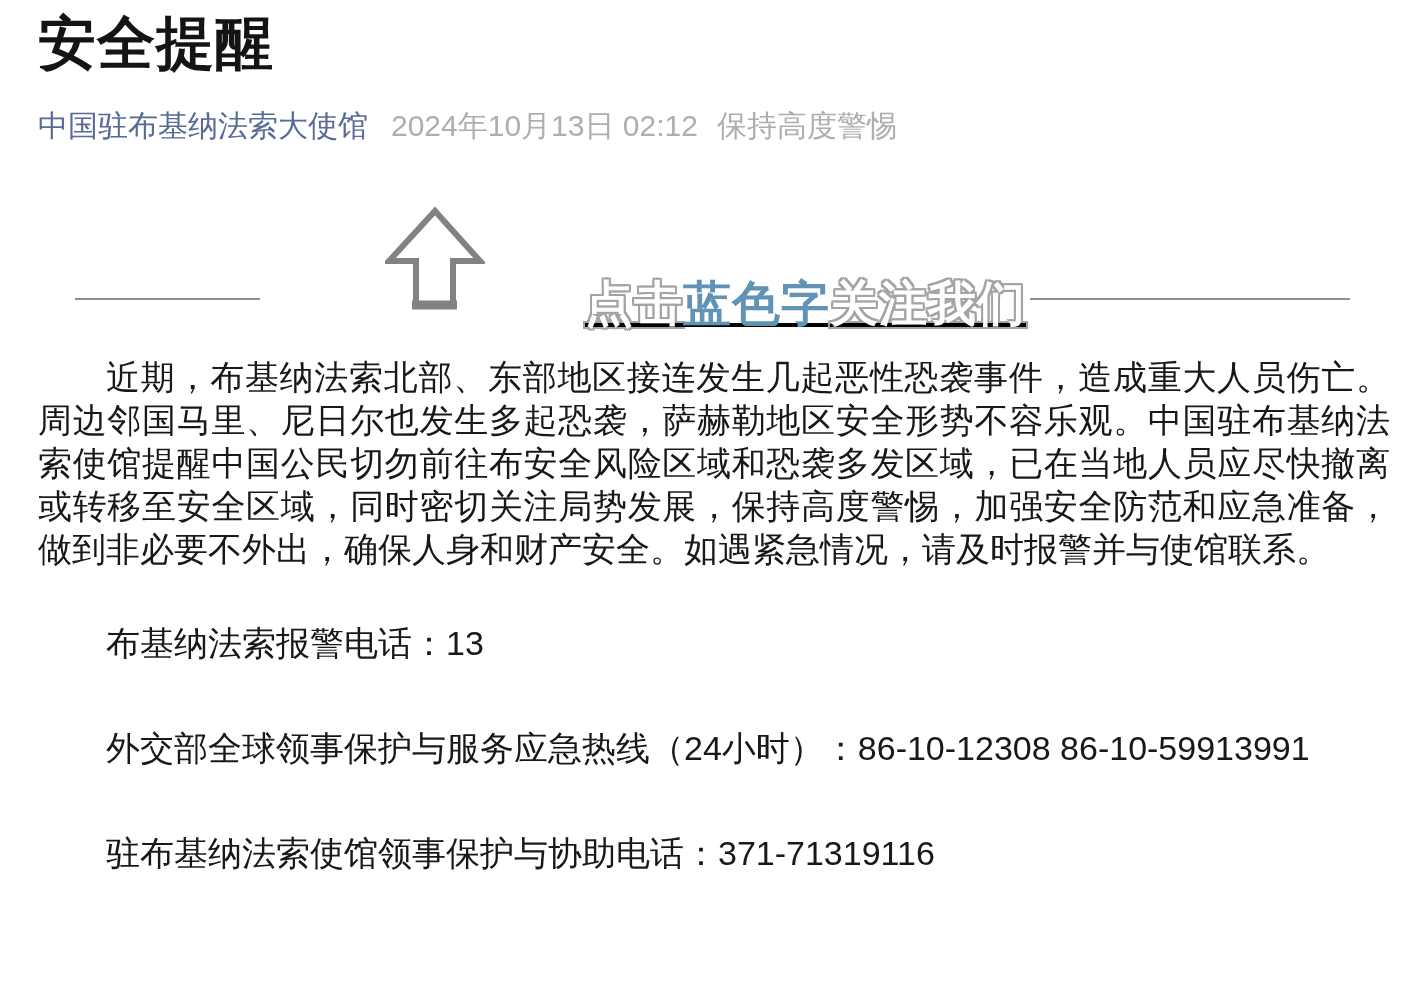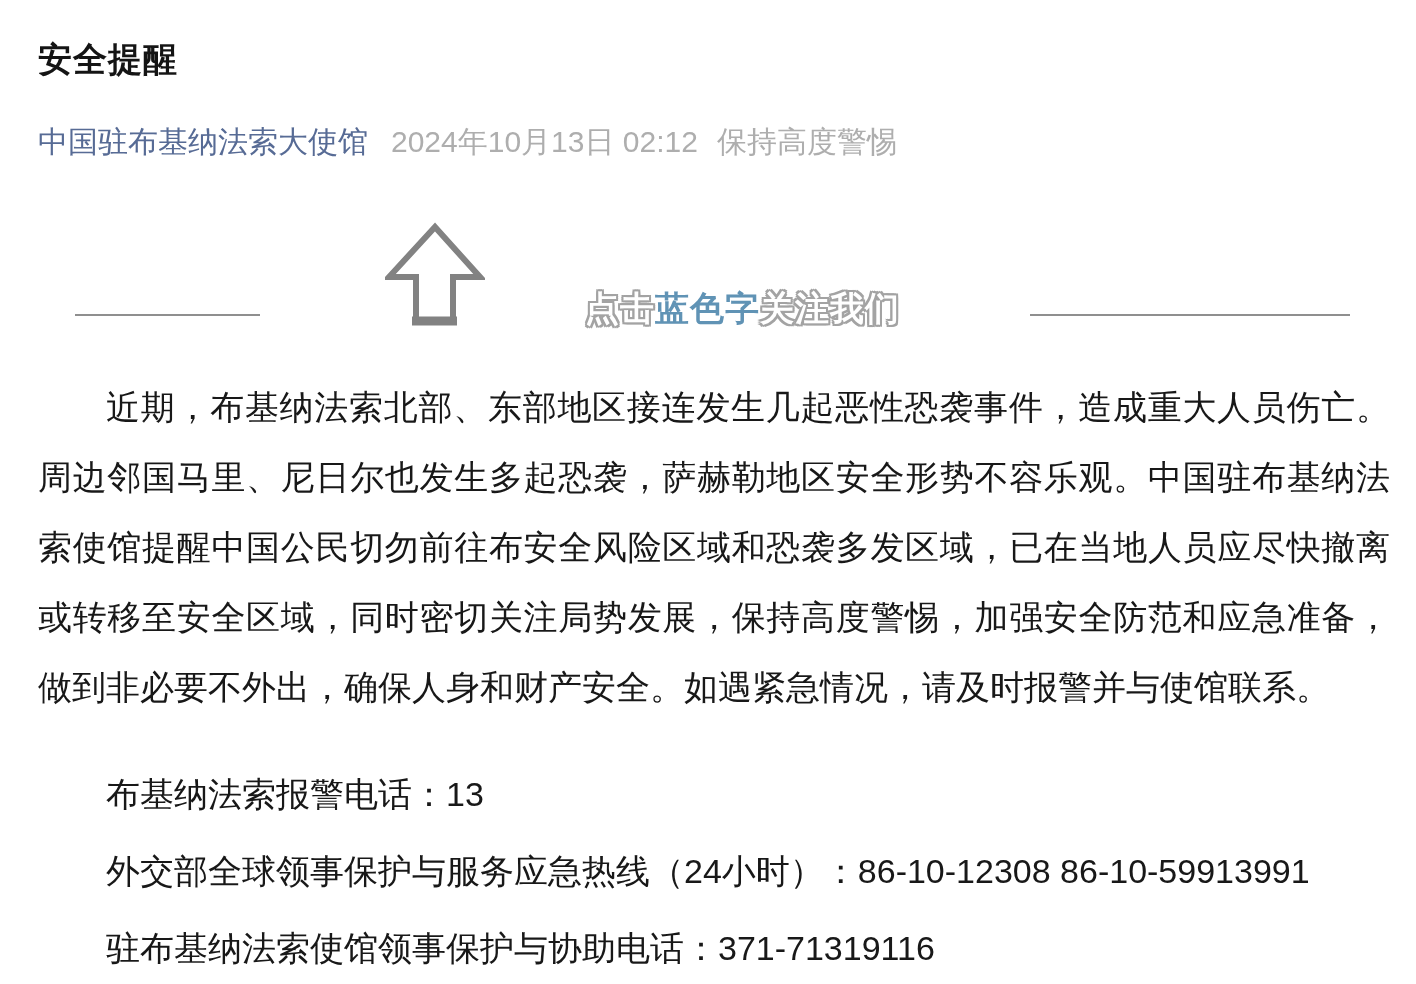--- a/index.html
+++ b/index.html
@@ -10,26 +10,25 @@
     font-family: "Liberation Sans", "DejaVu Sans", sans-serif;
     overflow: hidden;
   }
   .page {
     width: 1416px;
     height: 984px;
     padding: 20px 26px 0 38px;
     background: #ffffff;
   }
   .article-title {
-    font-size: 34px;
+    font-size: 58px;
     line-height: 46px;
     font-weight: 700;
     color: #141414;
     letter-spacing: 1px;
-    margin-top: 16px;
   }
   .byline {
     margin-top: 44px;
     display: flex;
     align-items: center;
     font-size: 30px;
     line-height: 32px;
     white-space: nowrap;
   }
   .account-link {
@@ -56,53 +55,54 @@
   .banner .hline.left  { left: 37px;  width: 185px; }
   .banner .hline.right { left: 992px; width: 320px; }
   .banner .arrow {
     position: absolute;
     left: 347px;
     top: 6px;
   }
   .banner-text {
     position: absolute;
     left: 547px;
-    top: 68px;
-    font-size: 34px;
+    top: 80px;
+    font-size: 48px;
     line-height: 48px;
     font-weight: 700;
     letter-spacing: 1px;
     white-space: nowrap;
+    text-decoration: underline;
   }
   .banner-text .outlined {
     color: #ffffff;
     text-shadow:
       -2px -2px 0 #a3a3a3,  2px -2px 0 #a3a3a3,
       -2px  2px 0 #a3a3a3,  2px  2px 0 #a3a3a3,
        0   -2px 0 #a3a3a3,  0    2px 0 #a3a3a3,
       -2px  0   0 #a3a3a3,  2px  0   0 #a3a3a3;
   }
   .banner-text .blue { color: #6093b5; }
 
   .body-para {
     margin-top: 26px;
     font-size: 34px;
-    line-height: 70px;
+    line-height: 43px;
     color: #181818;
     text-align: justify;
     text-indent: 2em;
   }
   .phone-para {
     font-size: 34px;
     line-height: 55px;
     color: #181818;
     text-indent: 2em;
   }
   .phone-para.first { margin-top: 45px; }
-  .phone-para.next  { margin-top: 22px; }
+  .phone-para.next  { margin-top: 50px; }
 </style>
 </head>
 <body>
 
 <div class="page">
 
   <h1 class="article-title">安全提醒</h1>
 
   <div class="byline">
     <a class="account-link">中国驻布基纳法索大使馆</a>

